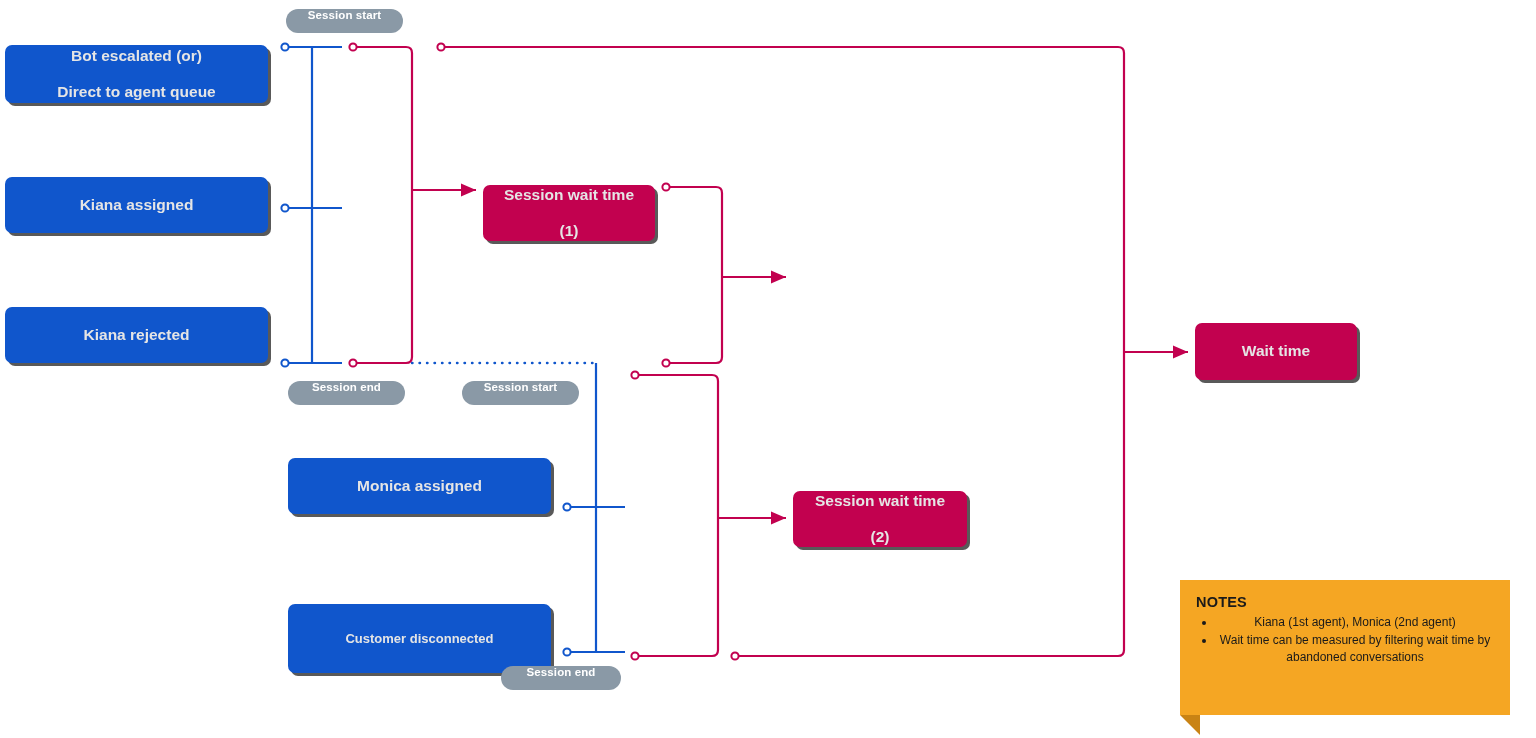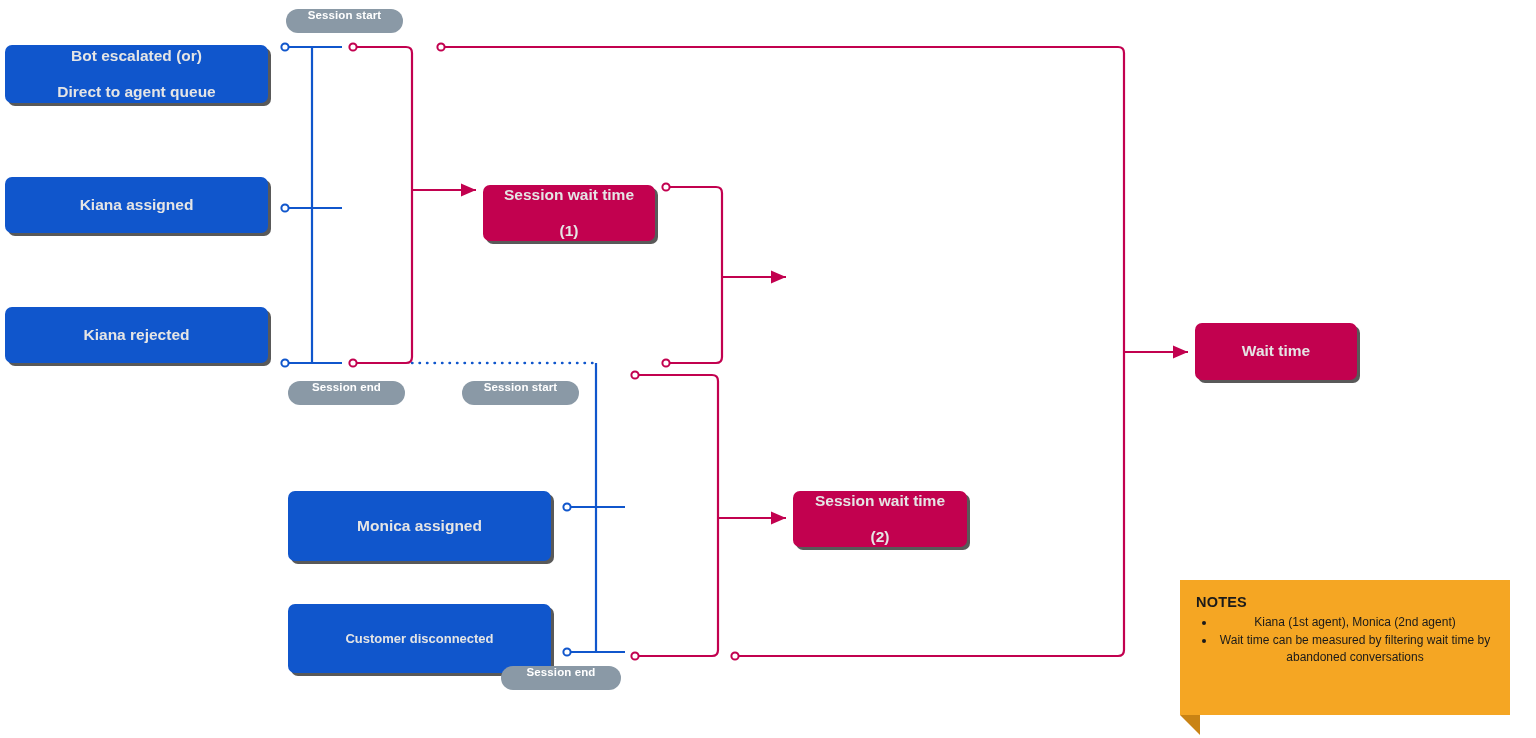--- a/index.html
+++ b/index.html
@@ -101,21 +101,21 @@
   </div>
 
   <div class="node blue" style="left:5px;top:177px;width:263px;height:56px;font-size:15.5px;">
     <span>Kiana assigned</span>
   </div>
 
   <div class="node blue" style="left:5px;top:307px;width:263px;height:56px;font-size:15.5px;justify-content:center;">
     <span>Kiana rejected</span>
   </div>
 
-  <div class="node blue" style="left:288px;top:491px;width:263px;height:70px;font-size:15.5px;">
+  <div class="node blue" style="left:288px;top:458px;width:263px;height:56px;font-size:15.5px;">
     <span>Monica assigned</span>
   </div>
 
   <div class="node blue" style="left:288px;top:604px;width:263px;height:69px;font-size:13px;">
     <span>Customer disconnected</span>
   </div>
 
   <div class="node crim" style="left:483px;top:185px;width:172px;height:56px;font-size:15.5px;">
     <span>
       <span>Session wait time</span><br>

